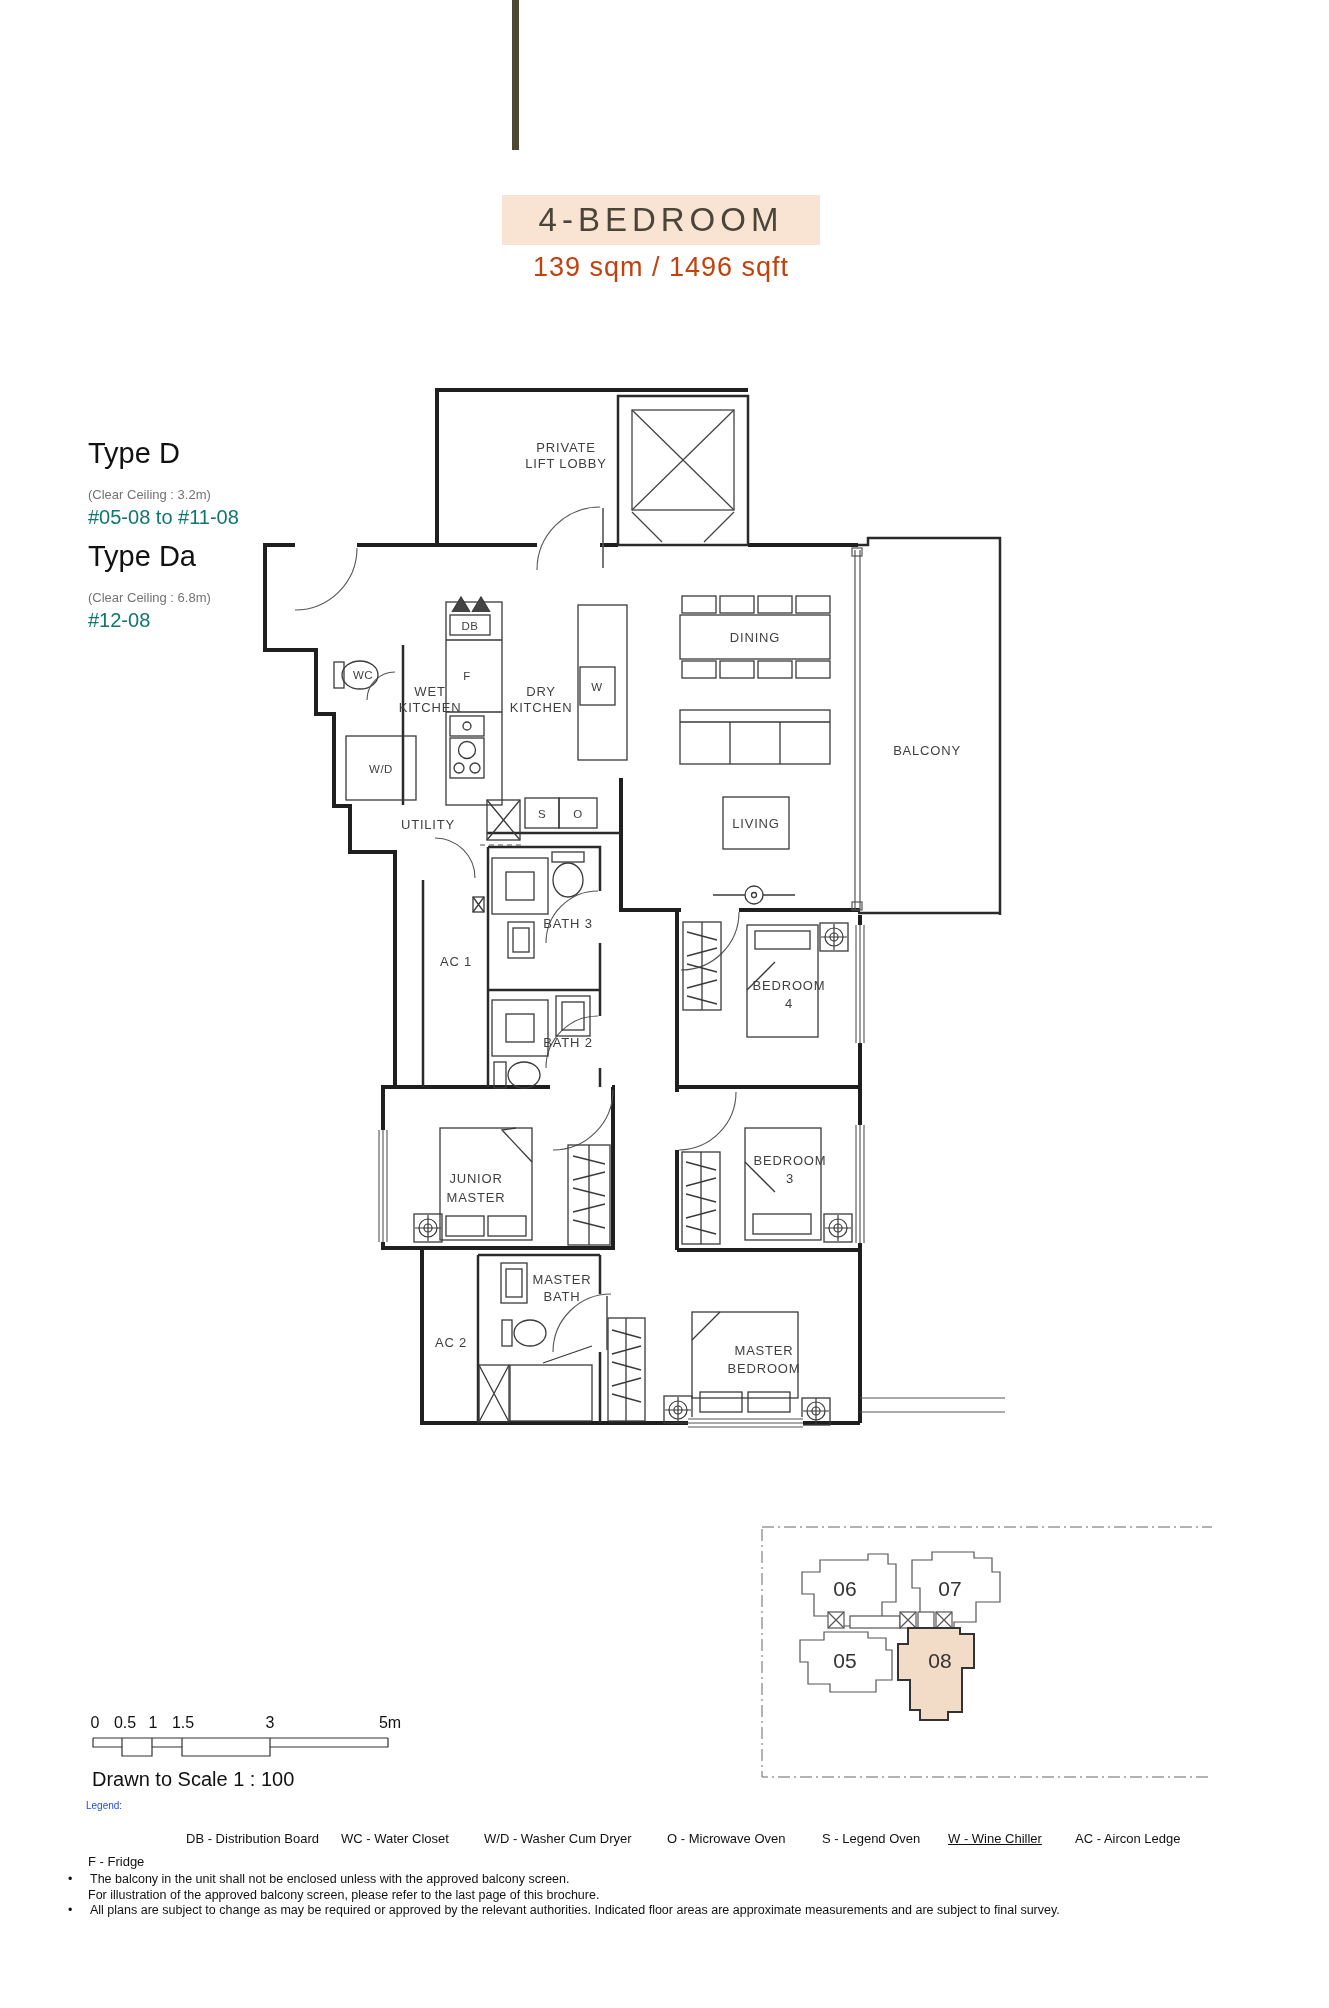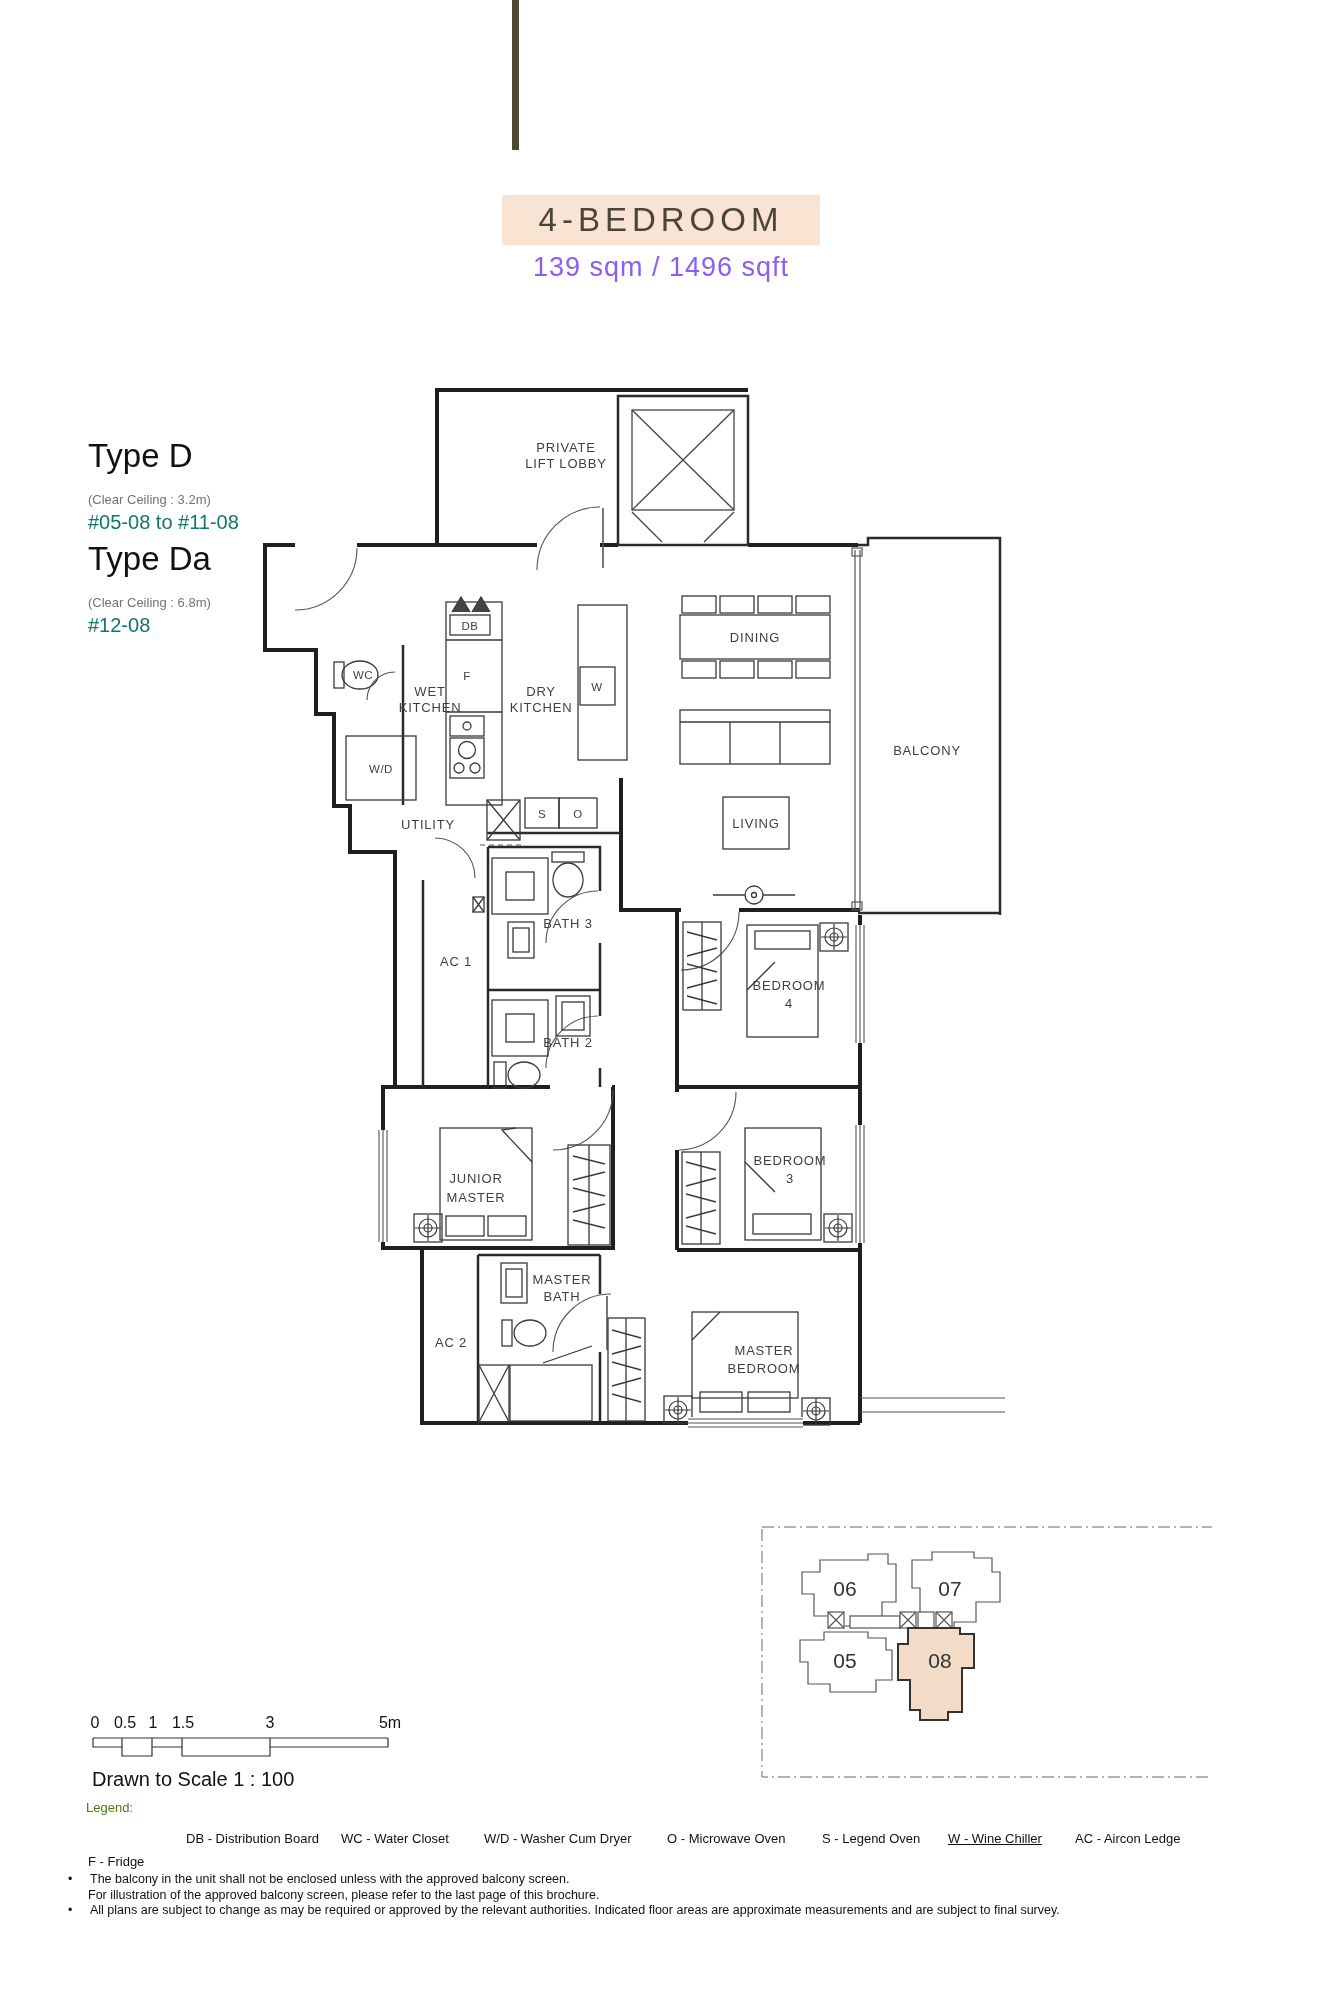--- a/index.html
+++ b/index.html
@@ -10,32 +10,32 @@
   }
   html,body{margin:0;padding:0;background:#fff;}
   #page{position:relative;width:1212px;height:2008px;background:#ffffff;overflow:hidden;
         font-family:"Liberation Sans", sans-serif;color:#222;}
   .abs{position:absolute;}
   #decor-line{left:512px;top:0;width:7px;height:150px;background:var(--decor-line);}
   #badge{left:502px;top:195px;width:318px;height:50px;background:var(--badge-bg);
          display:flex;align-items:center;justify-content:center;
          font-size:33px;letter-spacing:5px;color:#4b443a;}
   #area-line{left:402px;top:252px;width:518px;text-align:center;
-         font-size:27px;letter-spacing:1px;color:#8b5cf6;}
+         font-size:27px;letter-spacing:1px;color:#c2410c;}
   .type-block{left:88px;}
-  .type-name{font-size:33px;color:#111;}
+  .type-name{font-size:29px;color:#111;}
   .type-ceiling{font-size:13px;color:#737373;margin-top:17px;}
   .type-units{font-size:20px;color:#0f766e;margin-top:4px;}
   svg text{font-family:"Liberation Sans", sans-serif;fill:var(--ink);}
   .roomlbl{font-size:13px;letter-spacing:0.8px;}
   .marklbl{font-size:11.5px;letter-spacing:0.5px;}
   .keylbl{font-size:21px;fill:#333;}
   .ticklbl{font-size:16px;fill:#111;}
   #scale-caption{left:92px;top:1768px;font-size:20px;color:#111;}
-  #legend-title{left:86px;top:1800px;font-size:13px;color:#4d7c0f;}
+  #legend-title{left:86px;top:1800px;font-size:10px;color:#1d4ed8;}
   .legend-item{top:1831px;font-size:13px;color:#111;white-space:nowrap;}
   .notes{left:66px;top:1872px;width:1230px;font-size:12.5px;color:#111;line-height:15.5px;}
   .note-row{display:flex;margin-bottom:0;}
   .note-bullet{width:22px;text-align:left;padding-left:2px;}
   .note-blank{width:22px;}
   .note-text{flex:1;}
 </style>
 </head>
 <body>
 

